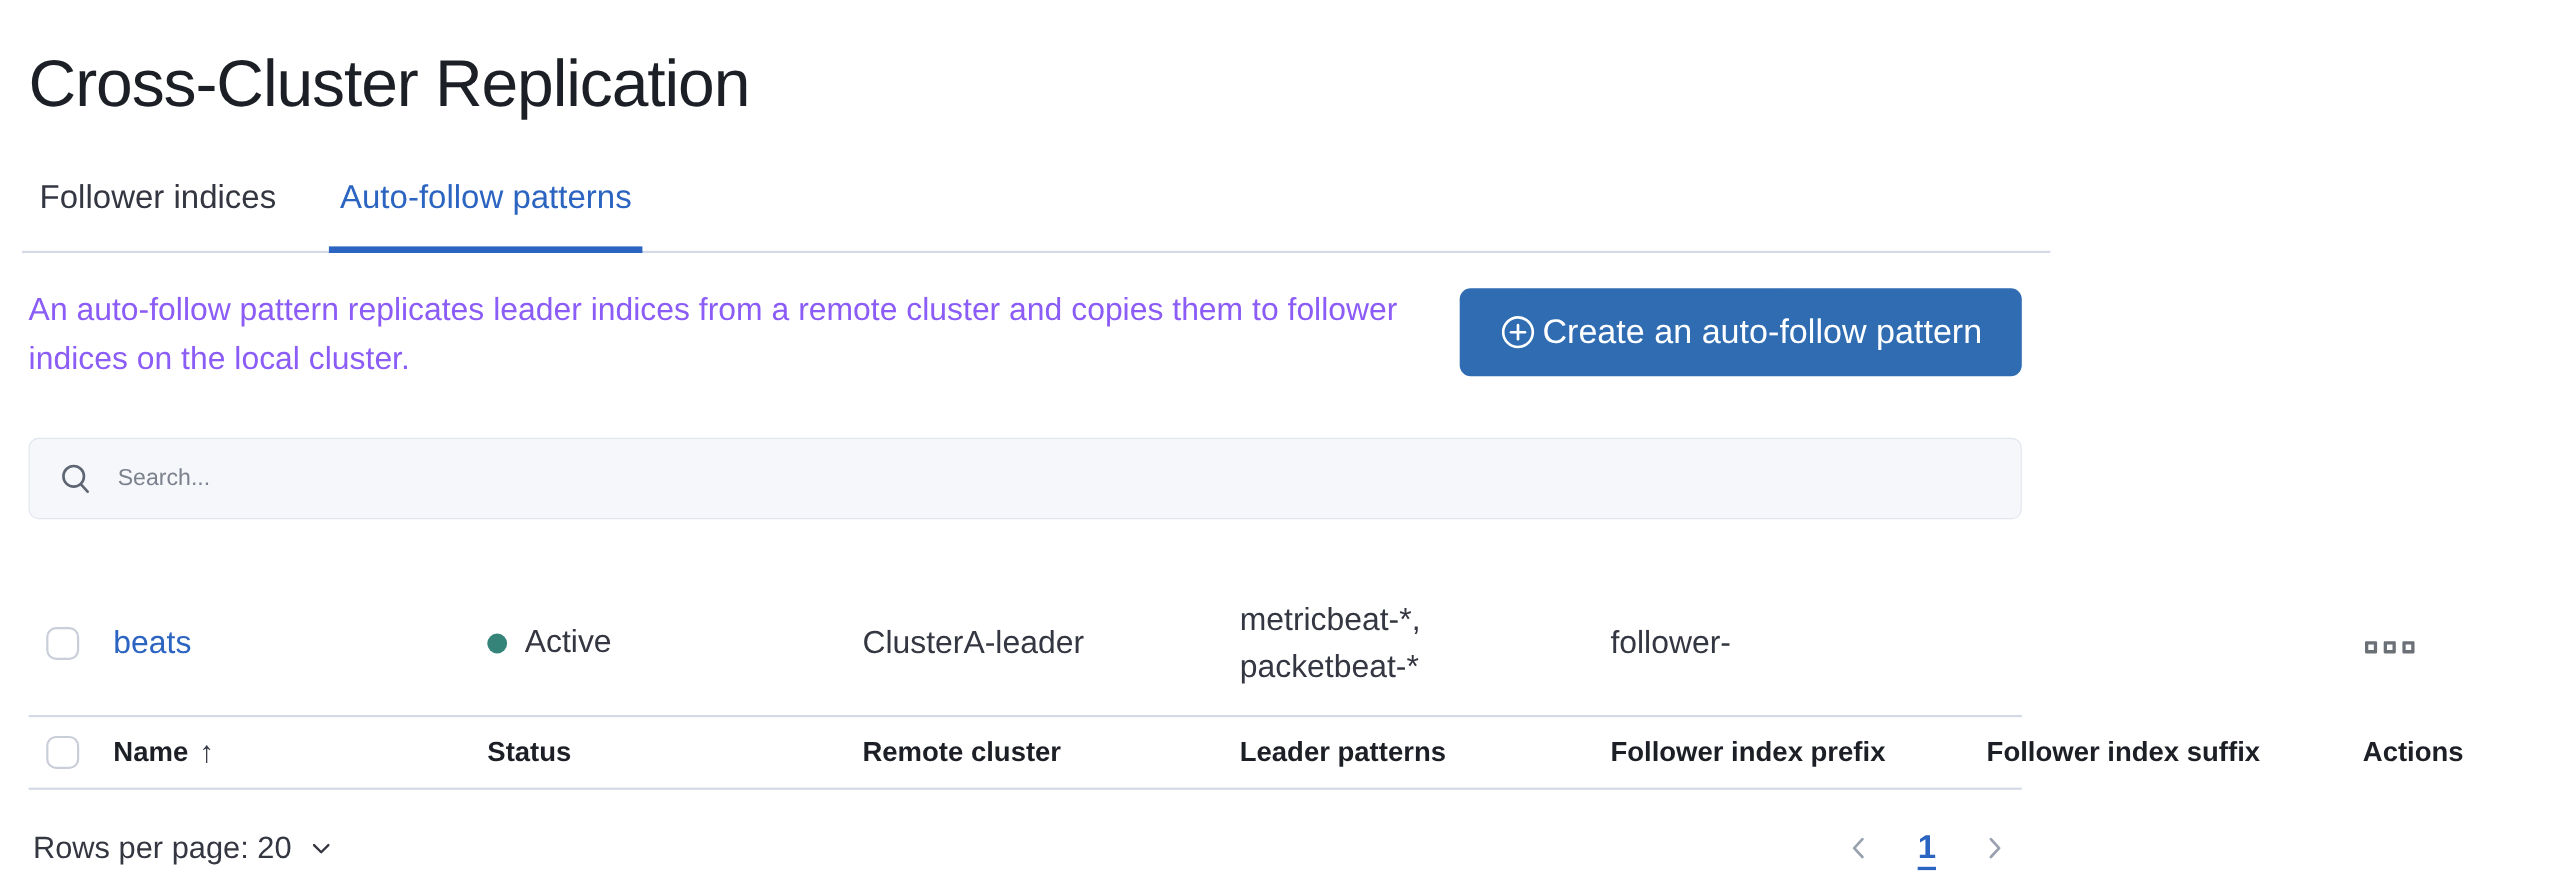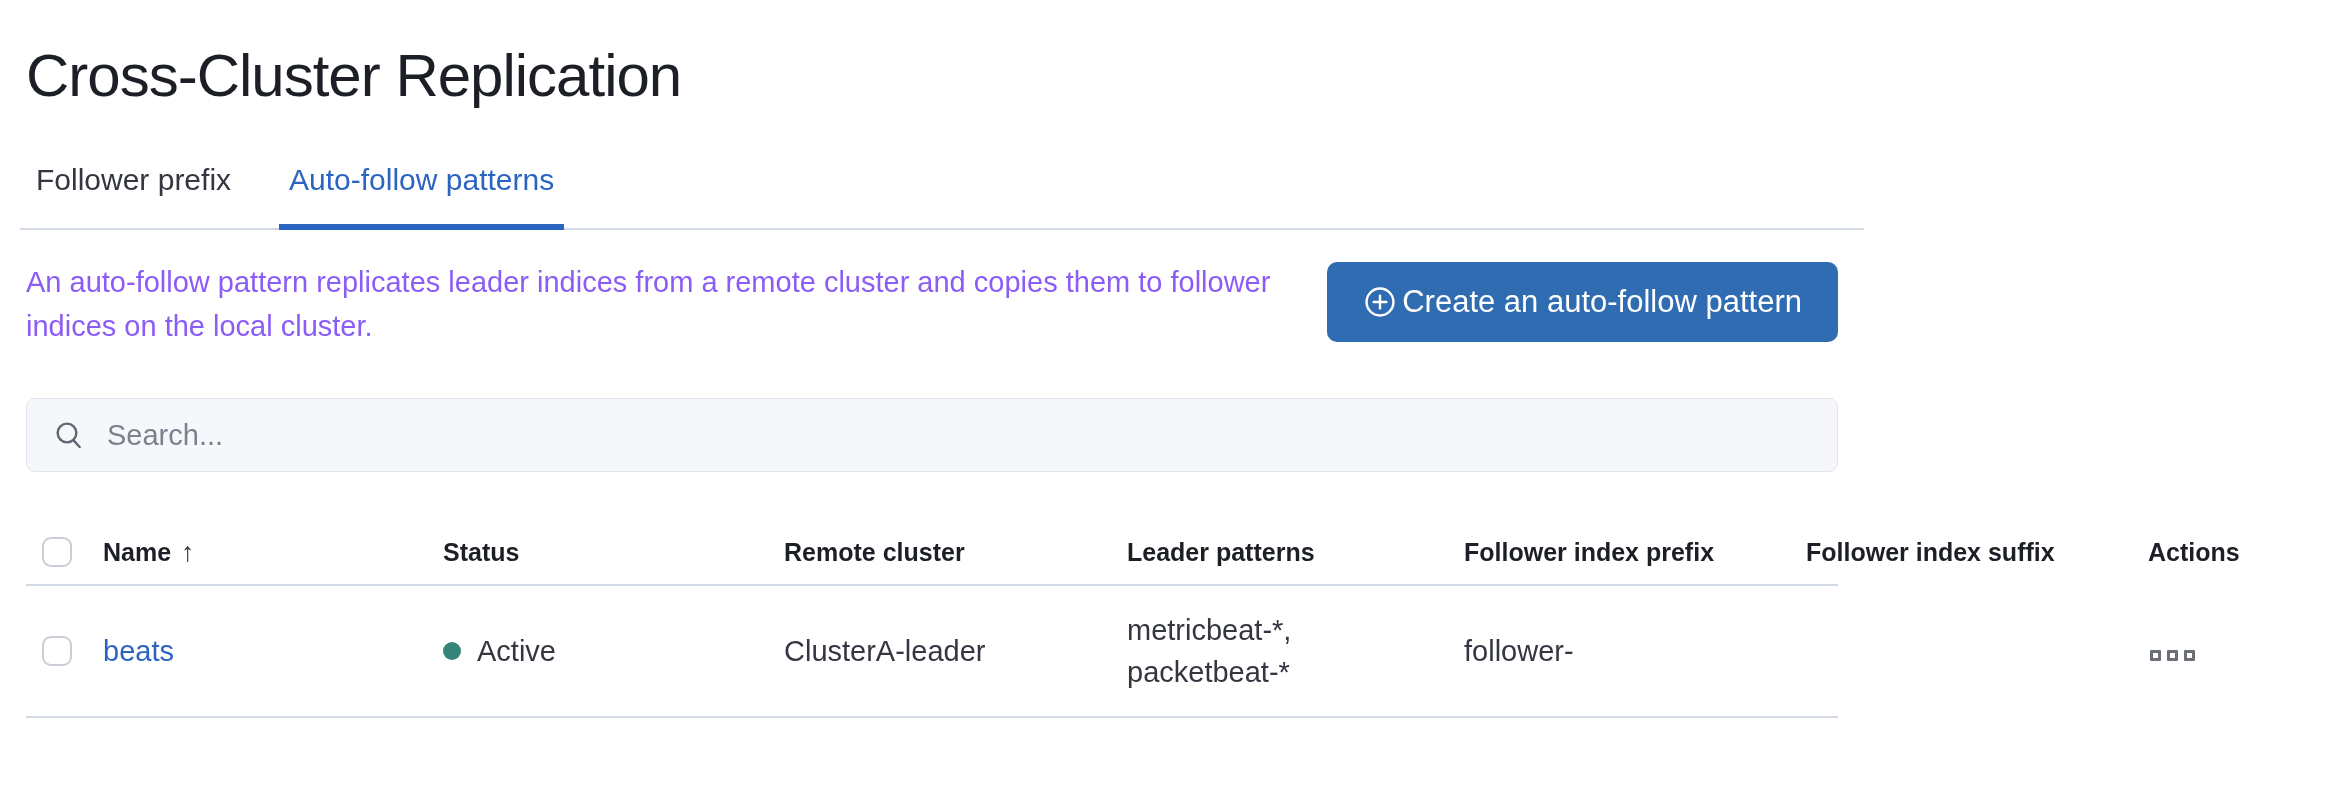--- a/index.html
+++ b/index.html
@@ -53,21 +53,21 @@
 
   
   .search-bar {
     margin-top: 50px; height: 74px;
     background: #f6f7fa; border: 1px solid #e0e5ee; border-radius: 9px;
     display: flex; align-items: center; padding: 0 26px; gap: 22px;
   }
   .search-bar input {
     flex: 1; border: none; outline: none; background: transparent;
     font-family: "Liberation Sans", sans-serif;
-    font-size: 29px; color: #7f1d1d;
+    font-size: 21px; color: #7f1d1d;
   }
   .search-bar input::placeholder { color: #7b828e; opacity: 1; }
 
   
   .table { margin-top: 48px; width: 100%; }
   .trow { display: flex; align-items: center; }
   .thead { height: 66px; border-bottom: 2px solid var(--divider, #d3dae6); }
   .tbody-row { min-height: 132px; border-bottom: 2px solid var(--divider, #d3dae6); }
 
   .col-check  { flex: 0 0 77px; }
@@ -124,21 +124,21 @@
   }
 </style>
 </head>
 <body>
 
 <div class="page">
 
   <h1 class="page-title">Cross-Cluster Replication</h1>
 
   <div class="tabs">
-    <div class="tab">Follower prefix</div>
+    <div class="tab">Follower indices</div>
     <div class="tab active">Auto-follow patterns</div>
   </div>
 
   <div class="intro-row">
     <p class="intro">An auto-follow pattern replicates leader indices from a remote cluster and copies them to follower indices on the local cluster.</p>
     <button class="create-btn">
       <span style="display:flex;">
         <svg width="34" height="34" viewBox="0 0 24 24" fill="none" stroke="#ffffff" stroke-width="1.7" stroke-linecap="round">
           <circle cx="12" cy="12" r="9.5"></circle>
           <line x1="12" y1="7.5" x2="12" y2="16.5"></line>
@@ -154,38 +154,20 @@
       <svg width="32" height="32" viewBox="0 0 24 24" fill="none" stroke="#5f6673" stroke-width="1.8" stroke-linecap="round">
         <circle cx="10.5" cy="10.5" r="7"></circle>
         <line x1="15.6" y1="16.2" x2="20" y2="21"></line>
       </svg>
     </span>
     <input type="text" placeholder="Search..." style="">
   </div>
 
   <div class="table">
 
-    <div class="trow thead">
-      <div class="col-check">
-        <span class="checkbox"></span>
-      </div>
-      <div class="col-name th">
-        <span class="th-sort">
-          <span>Name</span>
-          <span class="sort-arrow">↑</span>
-        </span>
-      </div>
-      <div class="col-status th">Status</div>
-      <div class="col-remote th">Remote cluster</div>
-      <div class="col-leader th">Leader patterns</div>
-      <div class="col-prefix th">Follower index prefix</div>
-      <div class="col-suffix th">Follower index suffix</div>
-      <div class="col-actions th">Actions</div>
-    </div>
-
     <div class="trow tbody-row">
       <div class="col-check">
         <span class="checkbox"></span>
       </div>
       <div class="col-name td">
         <a class="link">beats</a>
       </div>
       <div class="col-status td">
         <span class="status-cell">
           <span class="status-dot"></span>
@@ -200,16 +182,57 @@
       <div class="col-suffix td"></div>
       <div class="col-actions td">
         <span class="boxes-icon" title="">
           <i></i>
             <i></i>
             <i></i>
         </span>
       </div>
     </div>
 
-  </div>
-
+    <div class="trow thead">
+      <div class="col-check">
+        <span class="checkbox"></span>
+      </div>
+      <div class="col-name th">
+        <span class="th-sort">
+          <span>Name</span>
+          <span class="sort-arrow">↑</span>
+        </span>
+      </div>
+      <div class="col-status th">Status</div>
+      <div class="col-remote th">Remote cluster</div>
+      <div class="col-leader th">Leader patterns</div>
+      <div class="col-prefix th">Follower index prefix</div>
+      <div class="col-suffix th">Follower index suffix</div>
+      <div class="col-actions th">Actions</div>
+    </div>
+
+  </div>
+
+  <div class="pager-row">
+    <div class="rows-per-page">
+      <span>Rows per page: 20</span>
+      <span style="display:flex;">
+        <svg width="26" height="26" viewBox="0 0 24 24" fill="none" stroke="#343741" stroke-width="2" stroke-linecap="round" stroke-linejoin="round">
+          <polyline points="6,9.5 12,15.5 18,9.5"></polyline>
+        </svg>
+      </span>
+    </div>
+    <div class="pager">
+      <span class="nav-btn">
+        <svg width="30" height="30" viewBox="0 0 24 24" fill="none" stroke="#9aa2b0" stroke-width="2" stroke-linecap="round" stroke-linejoin="round">
+          <polyline points="14.5,5.5 8.5,12 14.5,18.5"></polyline>
+        </svg>
+      </span>
+      <span class="page-num">1</span>
+      <span class="nav-btn">
+        <svg width="30" height="30" viewBox="0 0 24 24" fill="none" stroke="#9aa2b0" stroke-width="2" stroke-linecap="round" stroke-linejoin="round">
+          <polyline points="9.5,5.5 15.5,12 9.5,18.5"></polyline>
+        </svg>
+      </span>
+    </div>
+  </div>
 
 </div>
 
 </body></html>

